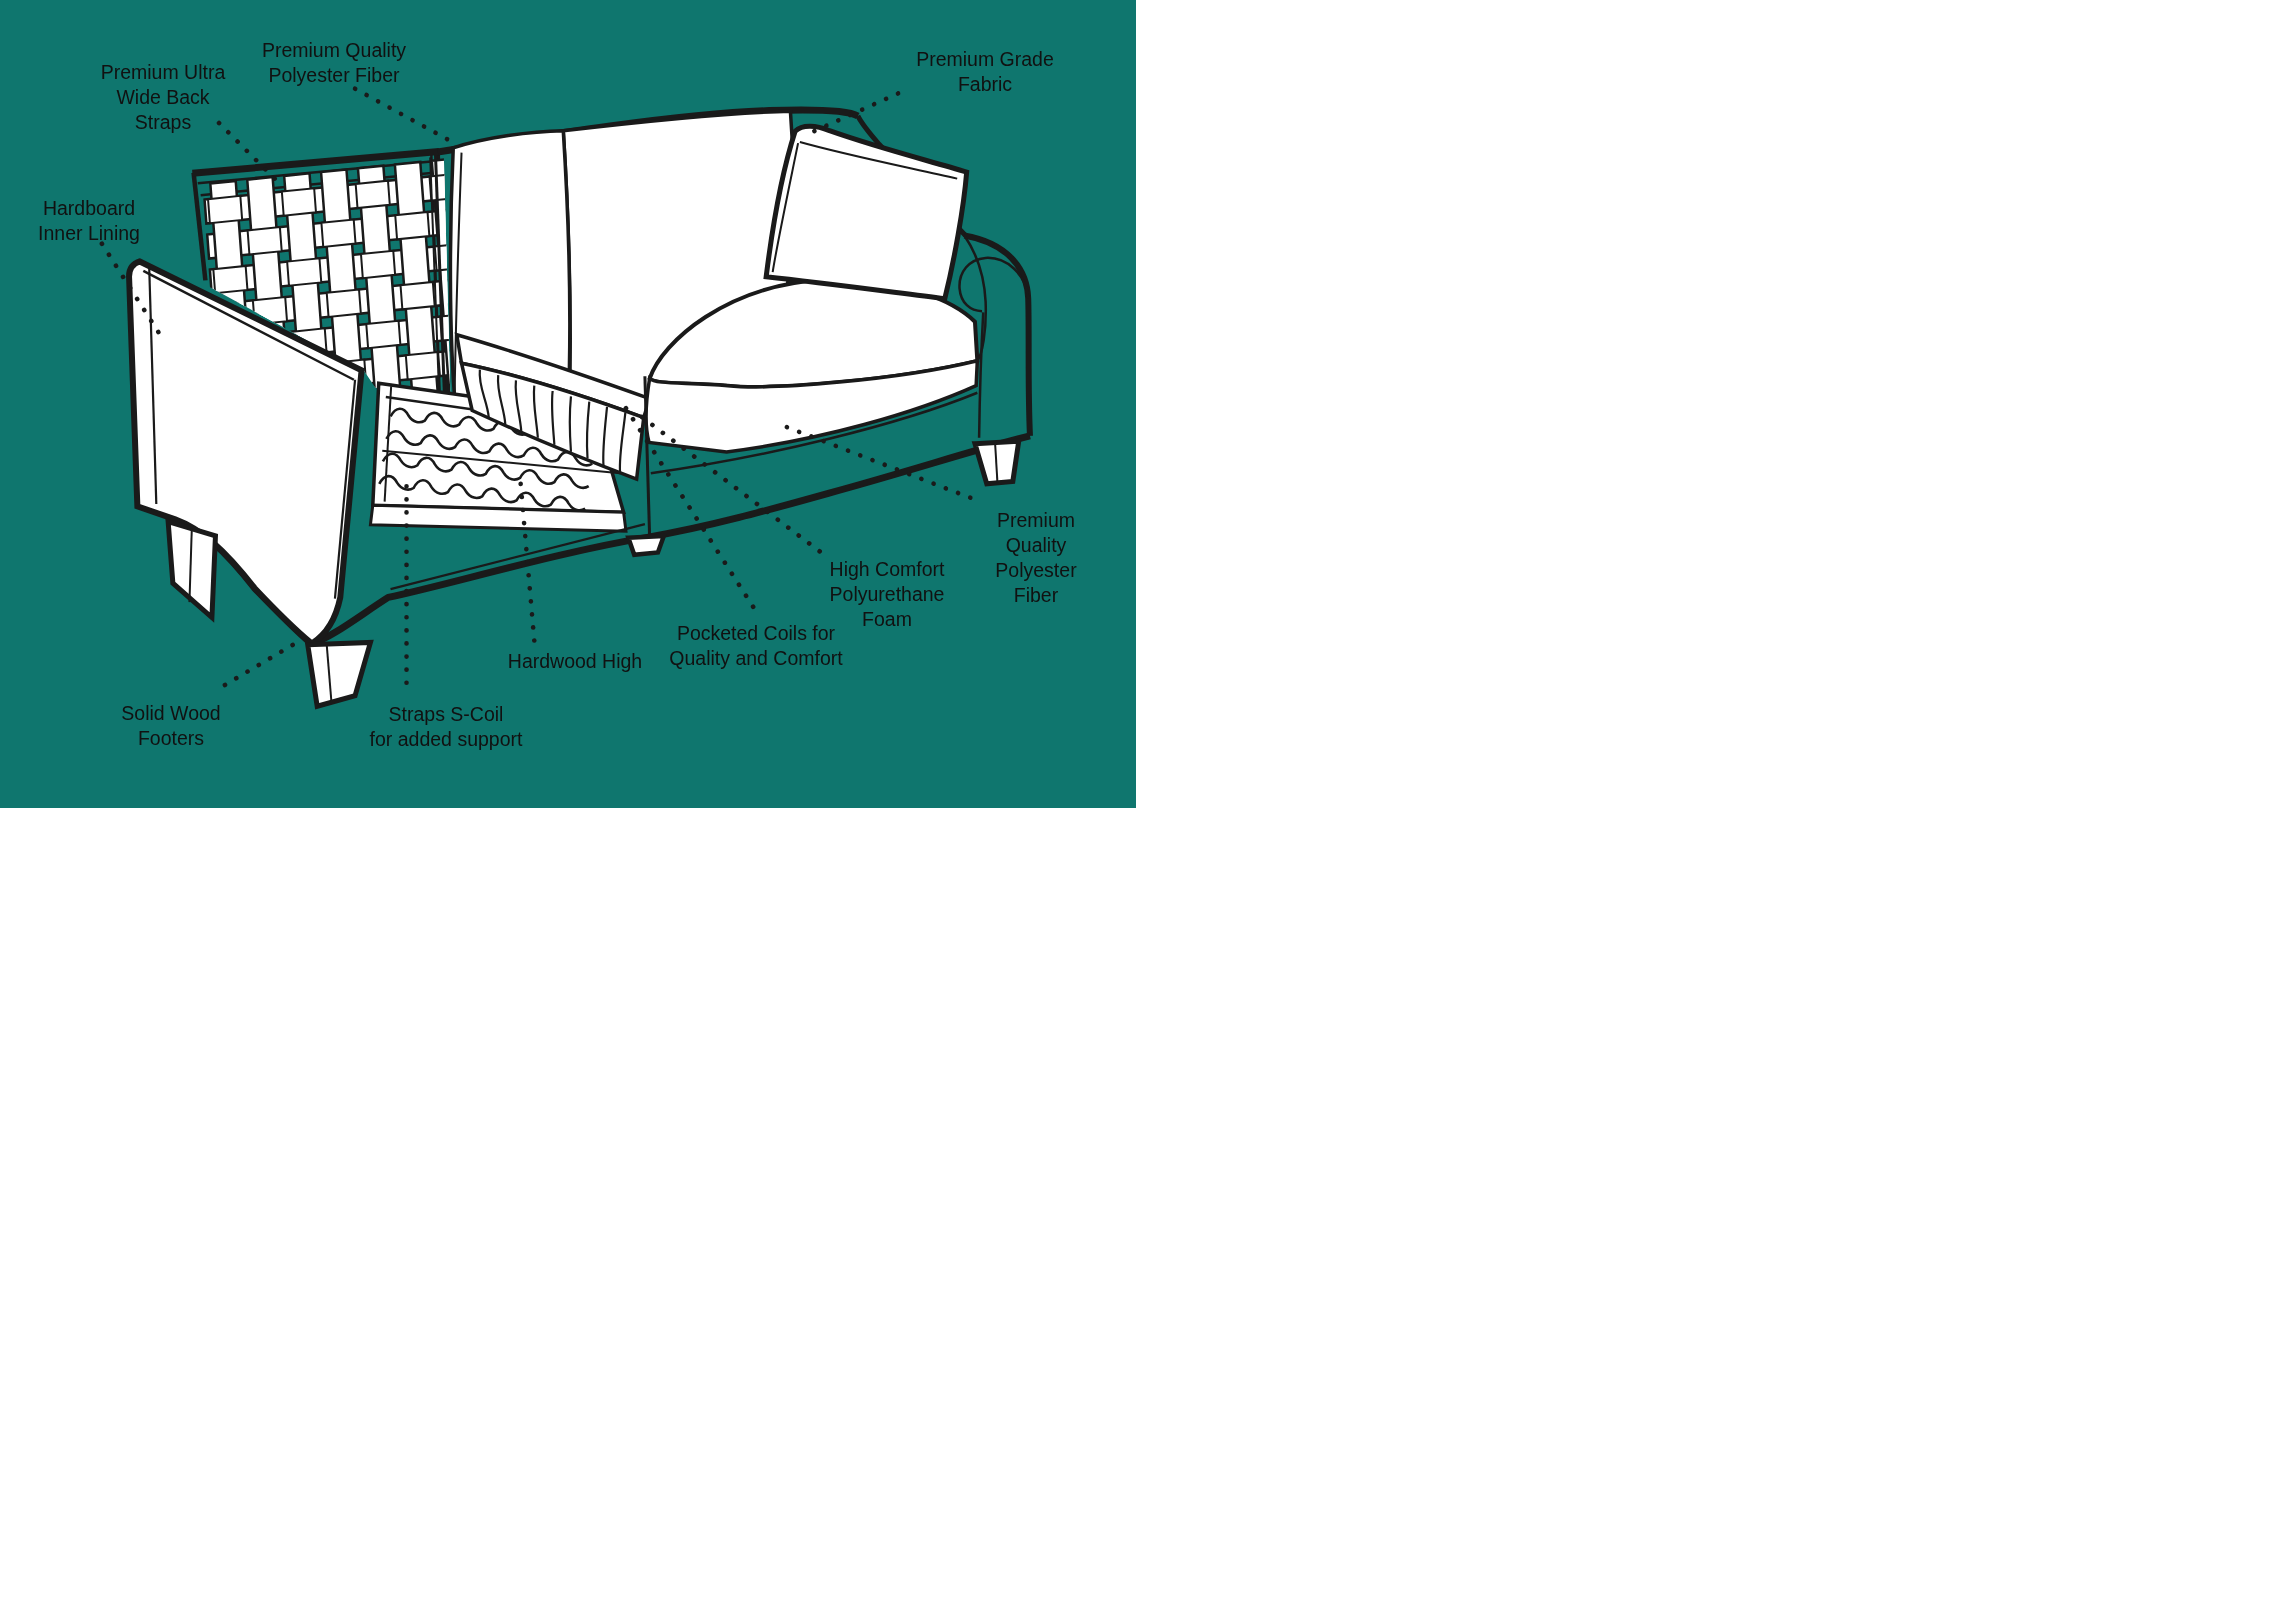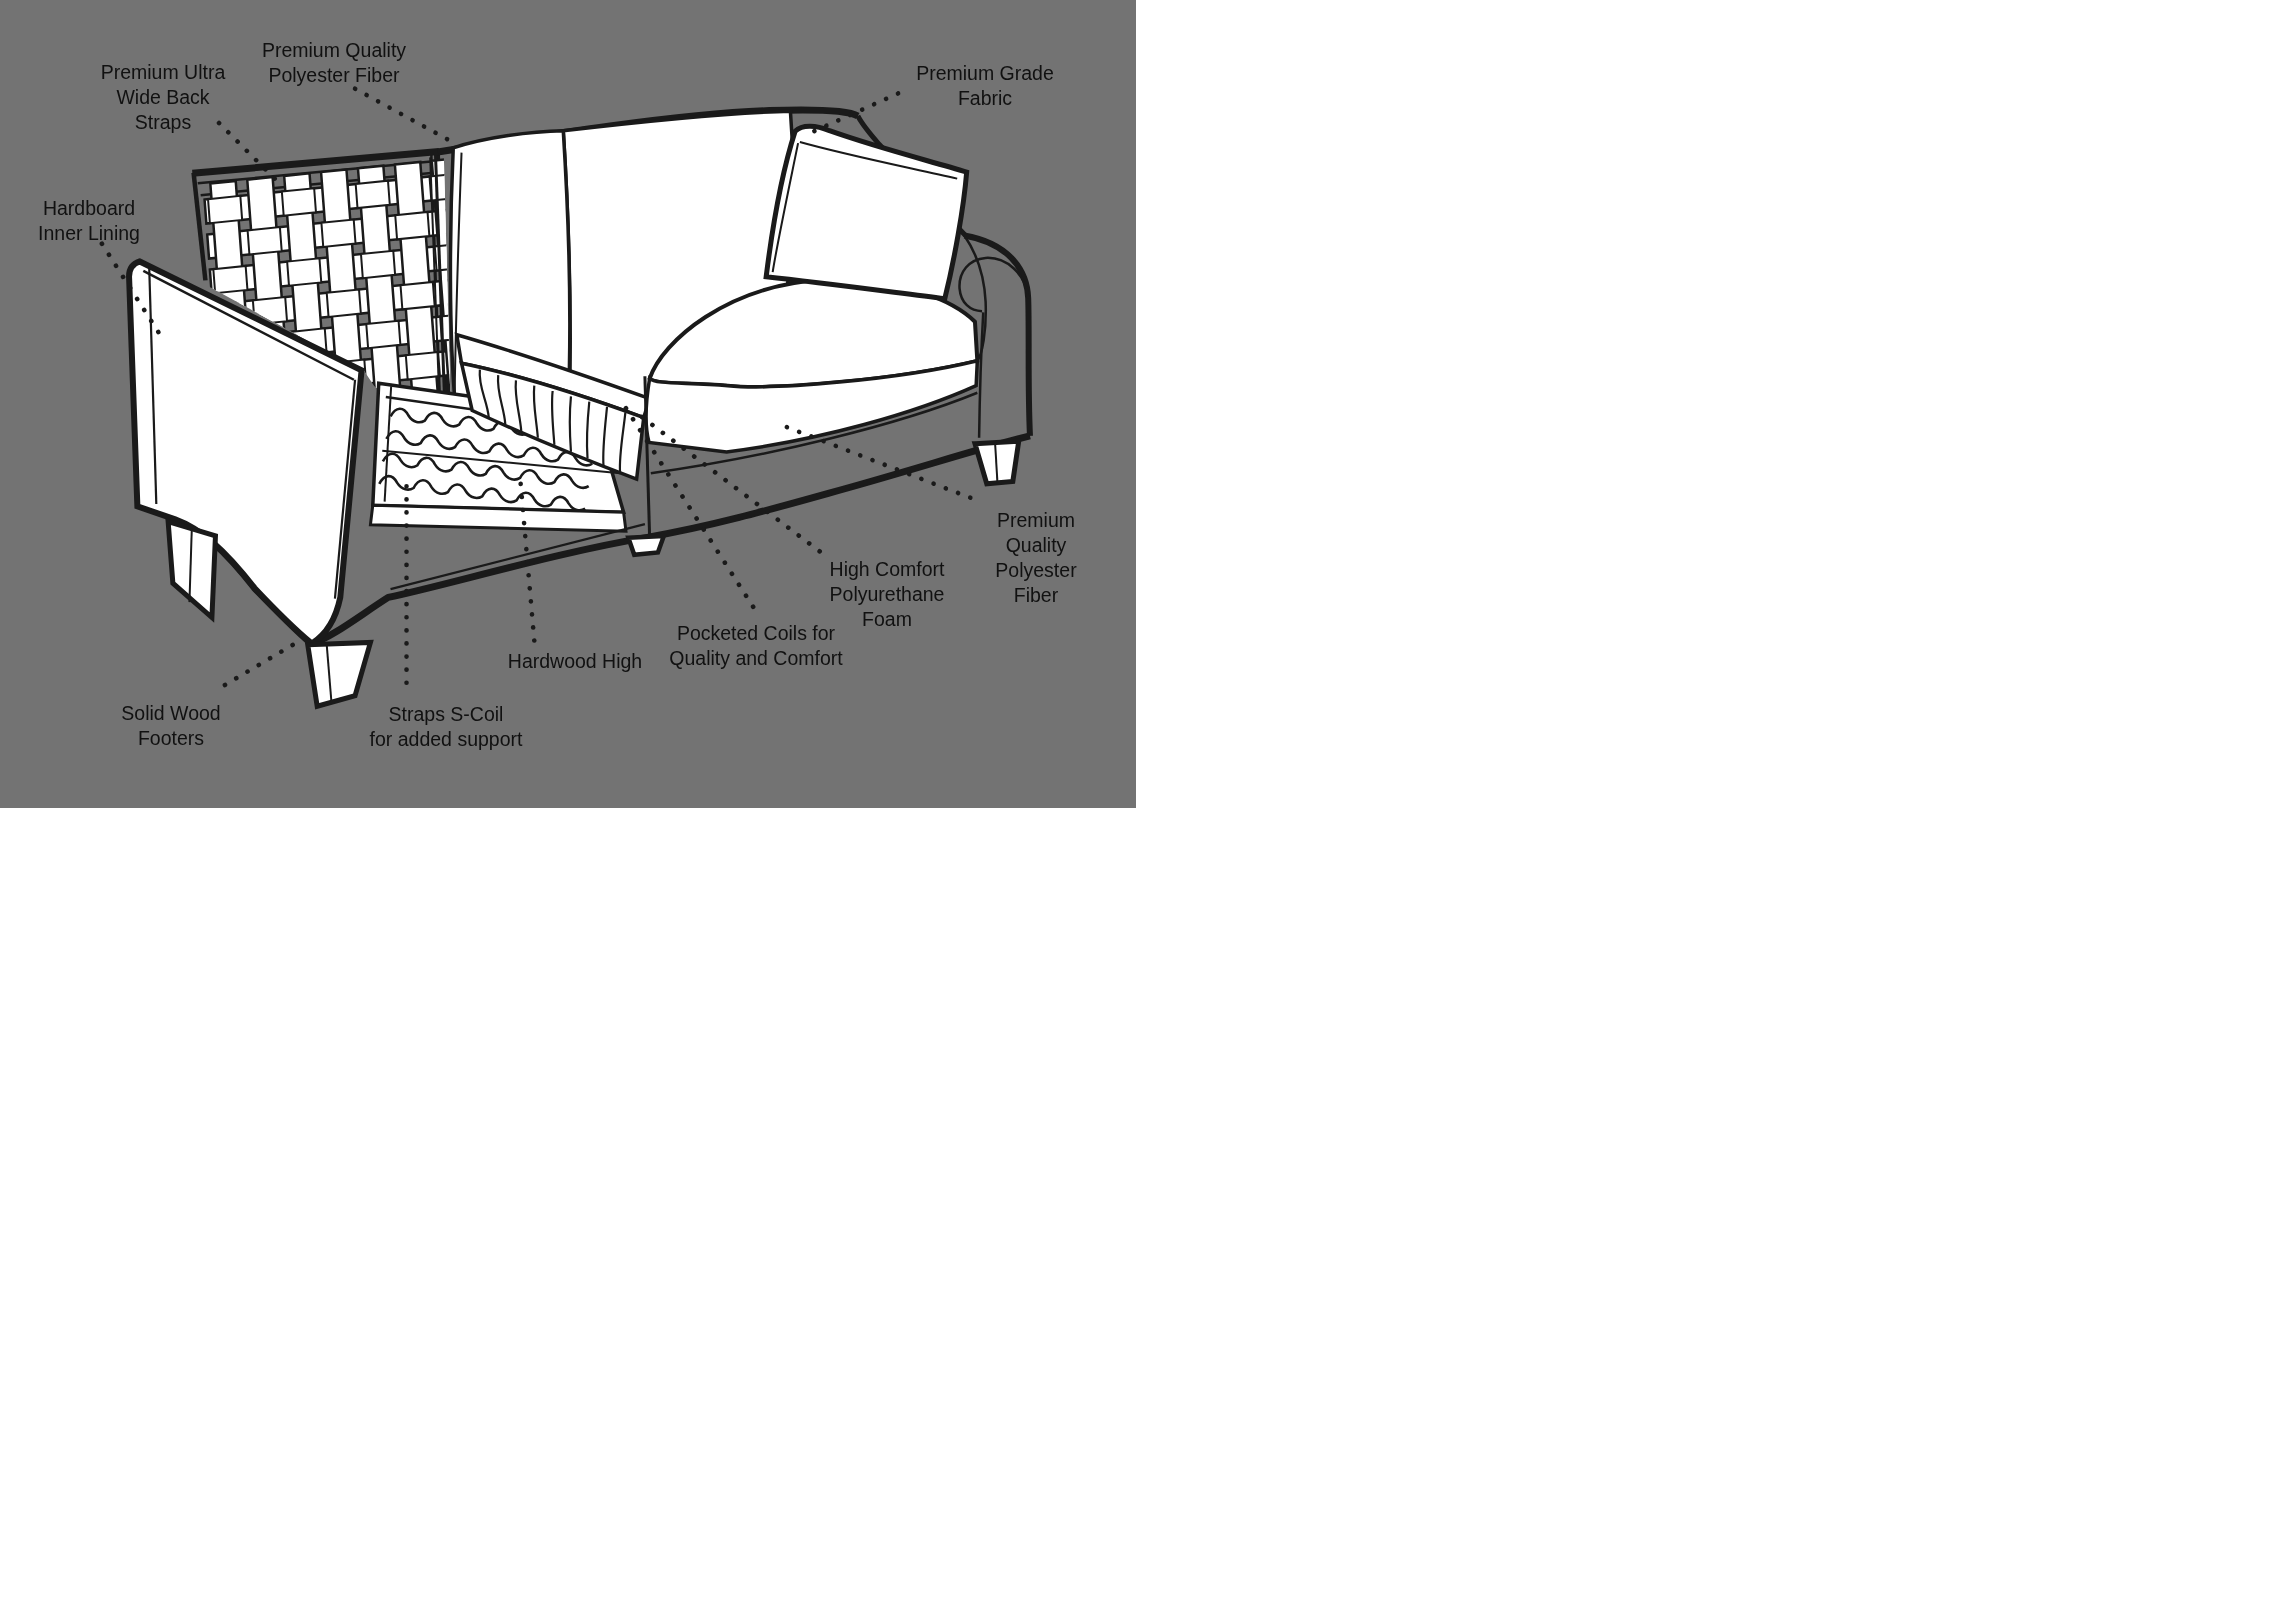--- a/index.html
+++ b/index.html
@@ -1,16 +1,16 @@
 <!DOCTYPE html>
 <html style="font-size:9.5px"><head>
 <meta charset="utf-8">
 <style>
   html,body{margin:0;padding:0;background:#ffffff;}
-  #canvas{position:relative;width:1136px;height:808px;background:#737373;overflow:hidden;
+  #canvas{position:relative;width:1136px;height:808px;background:#0f766e;overflow:hidden;
           font-family:"Liberation Sans",sans-serif;}
   #art{position:absolute;left:0;top:0;}
   .label{position:absolute;transform:translateX(-50%);text-align:center;white-space:pre-line;
          font:400 19.5px/25px "Liberation Sans",sans-serif;color:#111;}
   svg *{vector-effect:non-scaling-stroke;}
   .ln{fill:none;stroke:#1a1a1a;}
   .fw{fill:#ffffff;stroke:#1a1a1a;}
   .leader{fill:none;stroke:#1a1a1a;stroke-width:4.6;stroke-linecap:round;stroke-dasharray:0.1 13;}
 </style>
 </head>
@@ -179,21 +179,21 @@
   </g>
 </svg>
 
   <div class="label" style="left:334px;top:38px">Premium Quality
 Polyester Fiber</div>
   <div class="label" style="left:163px;top:60px">Premium Ultra
 Wide Back
 Straps</div>
   <div class="label" style="left:89px;top:196px">Hardboard
 Inner Lining</div>
-  <div class="label" style="left:985px;top:61px">Premium Grade
+  <div class="label" style="left:985px;top:47px">Premium Grade
 Fabric</div>
   <div class="label" style="left:1036px;top:508px">Premium Quality
 Polyester Fiber</div>
   <div class="label" style="left:887px;top:557px">High Comfort
 Polyurethane
 Foam</div>
   <div class="label" style="left:756px;top:621px">Pocketed Coils for
 Quality and Comfort</div>
   <div class="label" style="left:575px;top:649px">Hardwood High</div>
   <div class="label" style="left:446px;top:702px">Straps S-Coil

